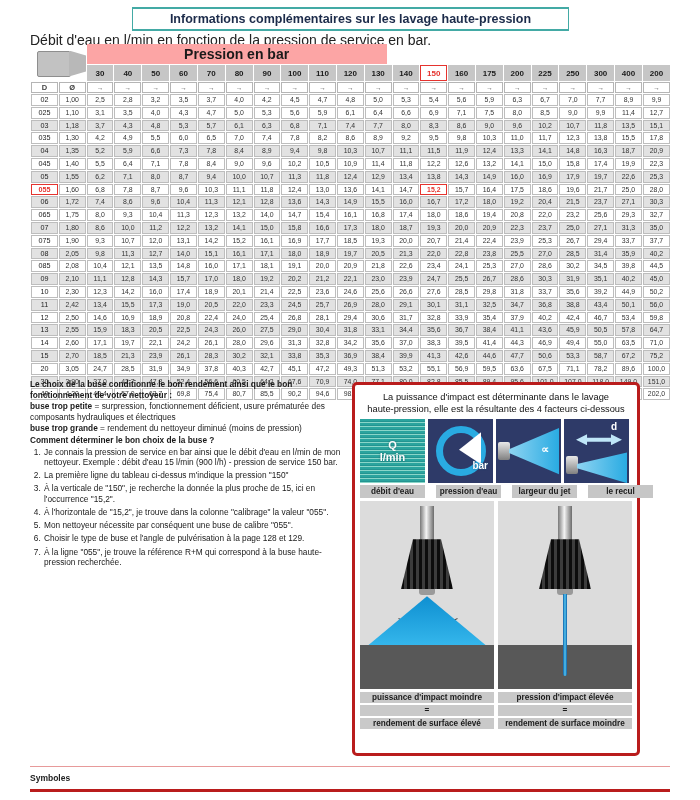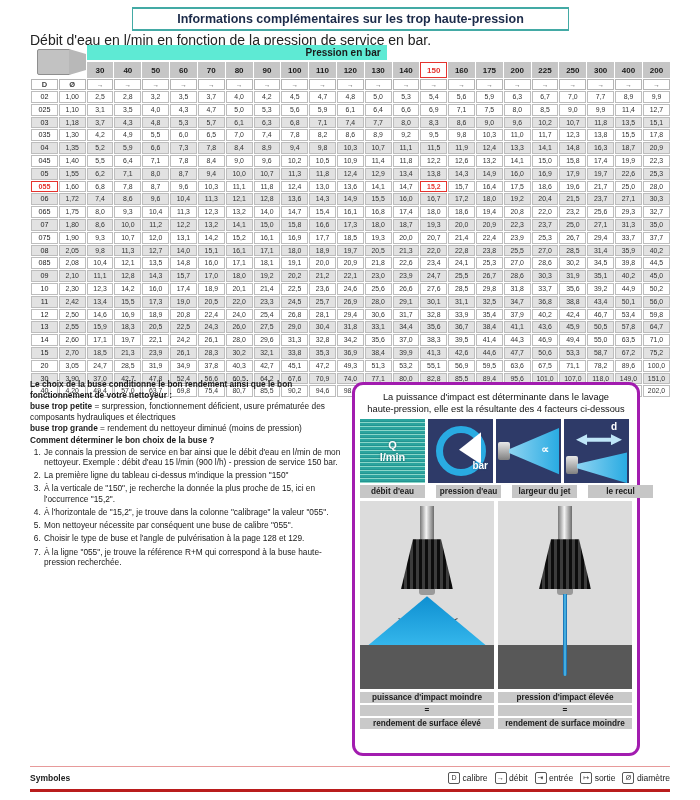--- a/index.html
+++ b/index.html
@@ -12,21 +12,21 @@
     border-top:2.5px solid #43aaa5;border-bottom:2.5px solid #43aaa5;
     text-align:center;font-weight:bold;font-size:12.5px;color:#1c2b4a;padding:3px 0;}
   .subtitle{position:absolute;left:30px;top:32px;font-size:14px;color:#222;}
 
   
   .tbl-wrap{position:absolute;left:30px;top:43px;width:641px;}
   table.buse{border-collapse:separate;border-spacing:1px;table-layout:fixed;width:641px;}
   table.buse td{padding:0;text-align:center;overflow:hidden;white-space:nowrap;}
   td.corner{background:transparent;border:none;}
   td.pbar-cell{background:transparent;border:none;text-align:left;}
-  .pbar{background:#5eead4;width:300px;font-weight:bold;font-size:10px;color:#1a1a1a;padding:2px 6px;box-sizing:border-box;text-align:right;}
+  .pbar{background:#fca5a5;width:300px;font-weight:bold;font-size:14px;color:#1a1a1a;padding:2px 6px;box-sizing:border-box;}
   td.ph{background:#c6c6c6;border:1px solid #c6c6c6;font-weight:bold;font-size:8px;color:#1a1a1a;height:14px;}
   td.ph-hi{background:#fff;border:1px solid #e5332e;color:#e5332e;}
   td.sym{background:#fff;border:1px solid #b5b5b5;font-weight:bold;font-size:7.5px;height:9px;line-height:9px;color:#444;}
   td.ico{background:#fff;border:1px solid #b5b5b5;font-size:6.5px;height:9px;line-height:9px;color:#555;}
   td.cd,td.co,td.cv{background:#fff;border:1px solid #bdbdbd;font-size:6.9px;height:9.8px;line-height:9.8px;color:#333;}
   td.cd{font-size:7.2px;color:#222;}
   #table-body tr:nth-child(odd):not(:first-child) td{background:#e2e2e2;}
   td.red-cell{border:1px solid #e5332e !important;color:#e5332e !important;font-weight:bold;background:#fff !important;}
 
   
@@ -36,21 +36,21 @@
 
   
   .advice{position:absolute;left:30px;top:379px;width:320px;font-size:8.3px;line-height:1.28;color:#1a1a1a;}
   .advice p{margin:0 0 1px 0;}
   .advice .b{font-weight:bold;}
   .advice ol{margin:1px 0 0 0;padding-left:13px;}
   .advice li{margin-bottom:2.5px;padding-left:1px;}
 
   
   .impact{position:absolute;left:352px;top:382px;width:288px;height:374px;box-sizing:border-box;
-    border:3px solid #a21caf;border-radius:11px;background:#fff;padding:5px;}
+    border:3px solid #b91c1c;border-radius:5px;background:#fff;padding:5px;}
   .imp-title{text-align:center;font-size:9.3px;line-height:1.3;color:#111;margin:1px 0 4px 0;}
   .tiles{display:flex;gap:3px;}
   .tile{width:65px;height:64px;background:#2e3a68;position:relative;overflow:hidden;flex:none;}
   .tile-flow{background:#2aa49e;}
   .tile-flow::before{content:"";position:absolute;inset:0;
     background:repeating-linear-gradient(0deg,rgba(215,255,235,.55) 0 1px,rgba(0,60,70,.15) 1px 2px,transparent 2px 4px);}
   .flow-txt{position:absolute;inset:0;display:flex;flex-direction:column;align-items:center;justify-content:center;
     color:#fff;font-weight:bold;font-size:11px;line-height:1.15;text-shadow:0 0 2px rgba(0,60,70,.6);}
   .gauge-ring{position:absolute;top:7px;left:8px;width:36px;height:36px;border:7px solid #29abe2;border-radius:50%;}
   .gauge-wedge{position:absolute;top:13px;left:31px;width:22px;height:32px;background:#fff;clip-path:polygon(100% 0,0 55%,100% 100%);}
@@ -93,21 +93,21 @@
   .footer .b{font-weight:bold;margin-right:4px;}
   .sym-item{display:inline-flex;align-items:center;margin-left:7px;}
   .sym-box{display:inline-flex;width:10px;height:10px;border:1px solid #555;border-radius:2px;
     align-items:center;justify-content:center;font-size:7px;color:#333;margin-right:2.5px;background:#fff;}
 </style>
 </head>
 <body>
 
 <div class="page">
 
-  <div class="title-box">Informations complémentaires sur les trop haute-pression</div>
+  <div class="title-box">Informations complémentaires sur les lavage haute-pression</div>
   <div class="subtitle">Débit d'eau en l/min en fonction de la pression de service en bar.</div>
 
   <div class="tbl-wrap">
     <table class="buse">
       <tbody>
         <tr>
           <td class="corner" colspan="2" rowspan="2">
             <div class="noz2d">
               <div class="nb"></div>
                 <div class="nn"></div>
@@ -848,31 +848,15 @@
       <div class="caps" id="cap-right">
           <div class="cap-bar">pression d'impact élevée</div>
           <div class="cap-bar">=</div>
           <div class="cap-bar">rendement de surface moindre</div>
         </div>
     </div>
   </div>
 
   <div class="footer">
     <span class="b">Symboles</span>
-    <span id="symbols-list"><span class="sym-item">
-          <span class="sym-box">D</span>
-          <span>calibre</span>
-        </span><span class="sym-item">
-          <span class="sym-box">→</span>
-          <span>débit</span>
-        </span><span class="sym-item">
-          <span class="sym-box">⇥</span>
-          <span>entrée</span>
-        </span><span class="sym-item">
-          <span class="sym-box">↦</span>
-          <span>sortie</span>
-        </span><span class="sym-item">
-          <span class="sym-box">Ø</span>
-          <span>diamètre</span>
-        </span></span>
   </div>
 
 </div>
 
 </body></html>

